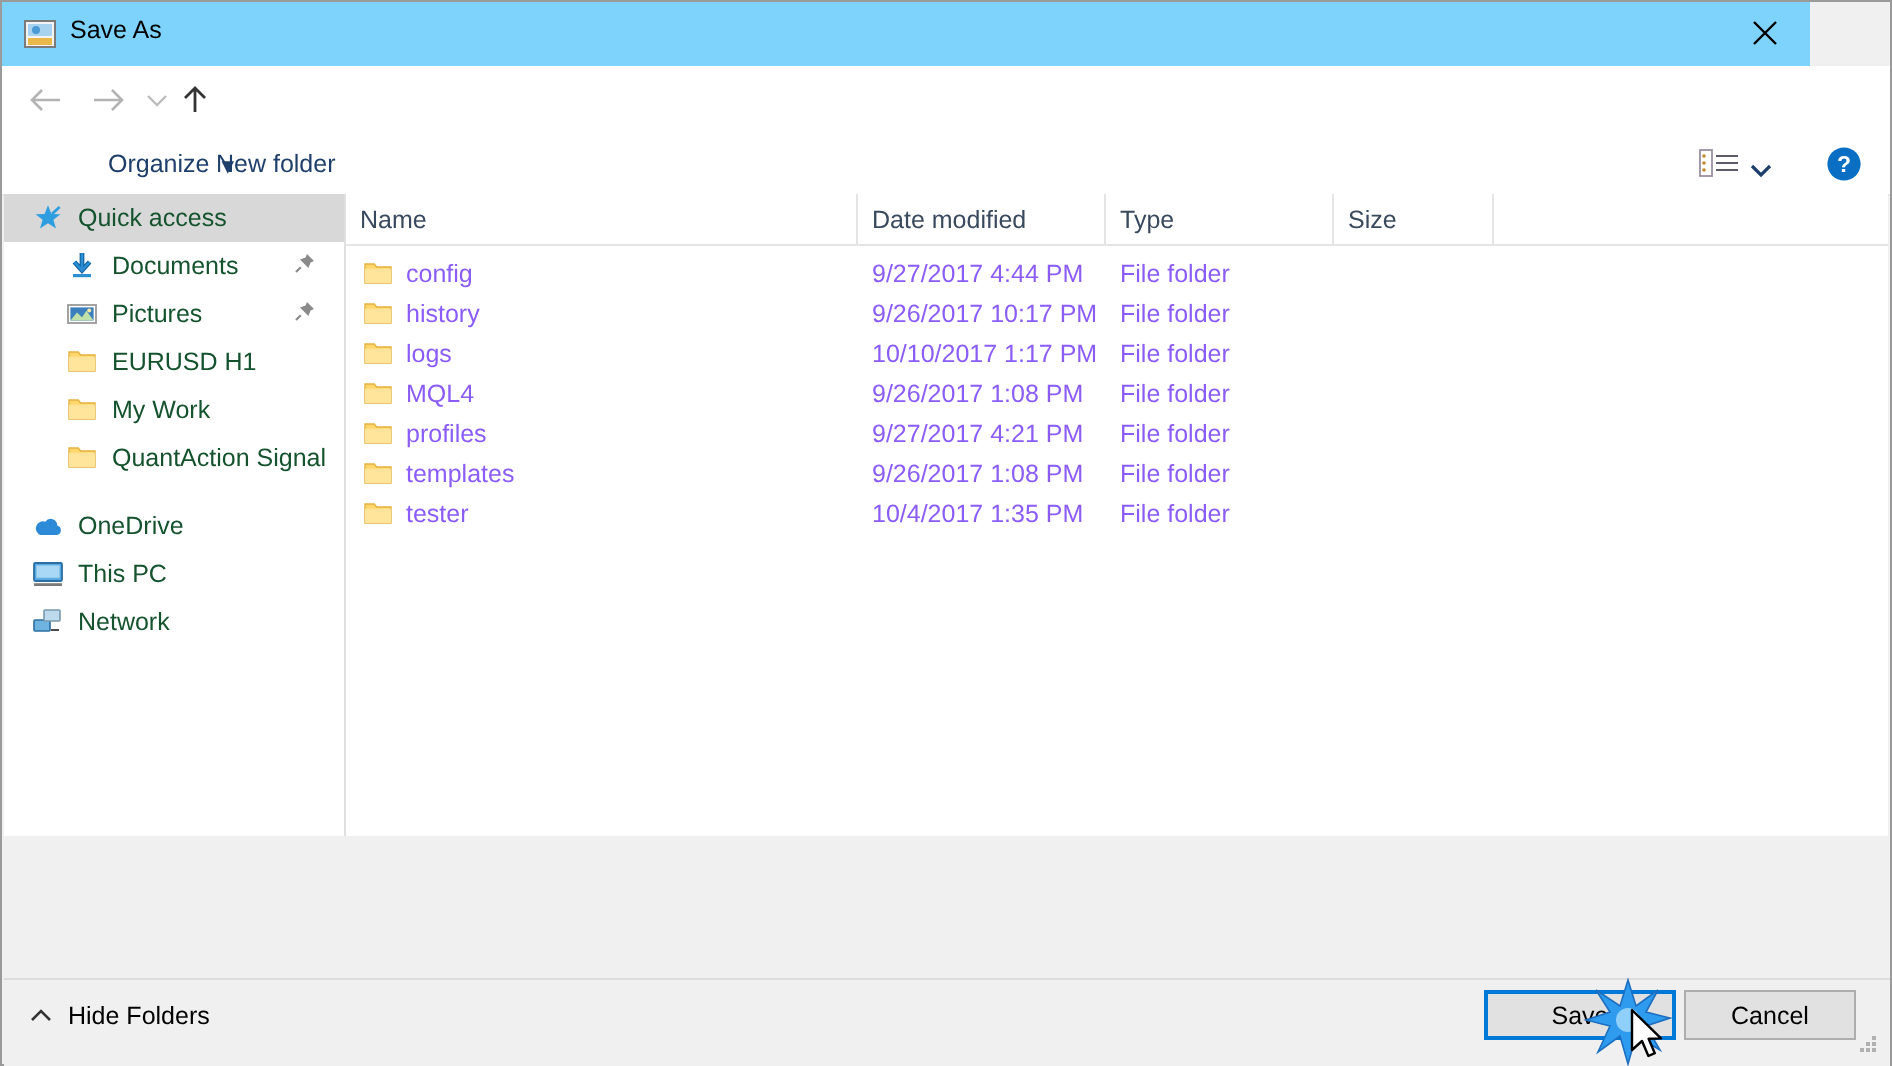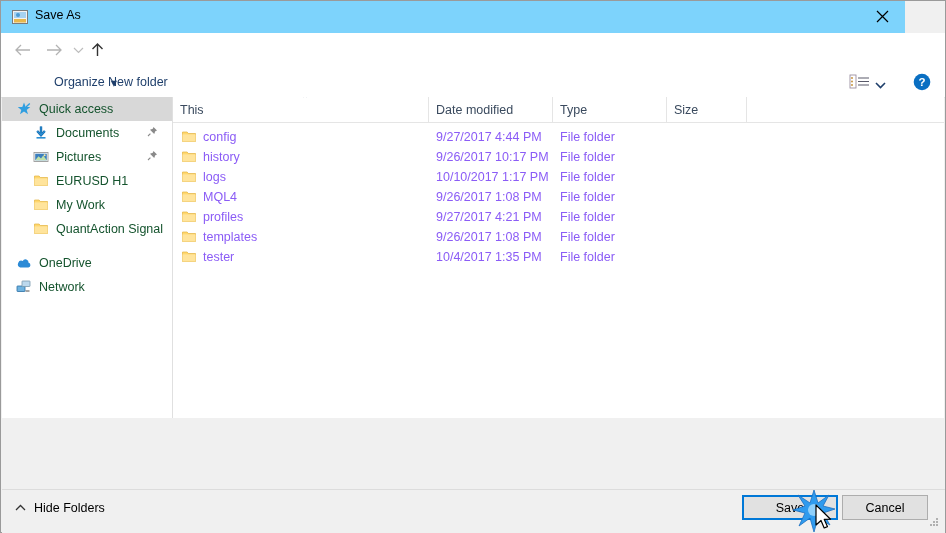--- a/index.html
+++ b/index.html
@@ -287,37 +287,47 @@
 
     <div class="side-item ind-0">
       <span class="side-ico">
         <svg width="16" height="16" viewBox="0 0 16 16">
           <path d="M4.2 12.5 h8.2 a2.4 2.4 0 0 0 0.2 -4.7 a3.2 3.2 0 0 0 -5.9 -1.9 a2.6 2.6 0 0 0 -2.5 6.6 Z" fill="#2c8ad6"></path>
         </svg>
       </span>
       <span class="side-label">OneDrive</span>
     </div>
 
+    <div class="side-item ind-0">
+      <span class="side-ico">
+        <svg width="16" height="16" viewBox="0 0 16 16">
+          <rect x="1" y="2.5" width="14" height="9" rx="0.6" fill="#5aa9e0" stroke="#2b6ea3" stroke-width="0.9"></rect>
+          <rect x="2.2" y="3.7" width="11.6" height="6.2" fill="#a8d8f5"></rect>
+          <rect x="1" y="12.6" width="14" height="1.4" fill="#7a7a7a"></rect>
+        </svg>
+      </span>
+      <span class="side-label">This PC</span>
+    </div>
 
     <div class="side-item ind-0">
       <span class="side-ico">
         <svg width="16" height="16" viewBox="0 0 16 16">
           <rect x="1" y="7" width="8" height="5.5" rx="0.5" fill="#6fb3e0" stroke="#2b6ea3" stroke-width="0.8"></rect>
           <rect x="6" y="2" width="8" height="5.5" rx="0.5" fill="#bcd9ee" stroke="#7a99ad" stroke-width="0.8"></rect>
           <path d="M9.5 12 L13.5 12" stroke="#4a4a4a" stroke-width="1"></path>
         </svg>
       </span>
       <span class="side-label">Network</span>
     </div>
   </div>
 
   <div class="filepane">
     <div class="colheader">
       <div class="col name">
-        <span>This</span>
+        <span>Name</span>
         <span class="sortcaret">⌃</span>
       </div>
       <div class="col date">
         <span>Date modified</span>
       </div>
       <div class="col type">
         <span>Type</span>
       </div>
       <div class="col size">
         <span>Size</span>

